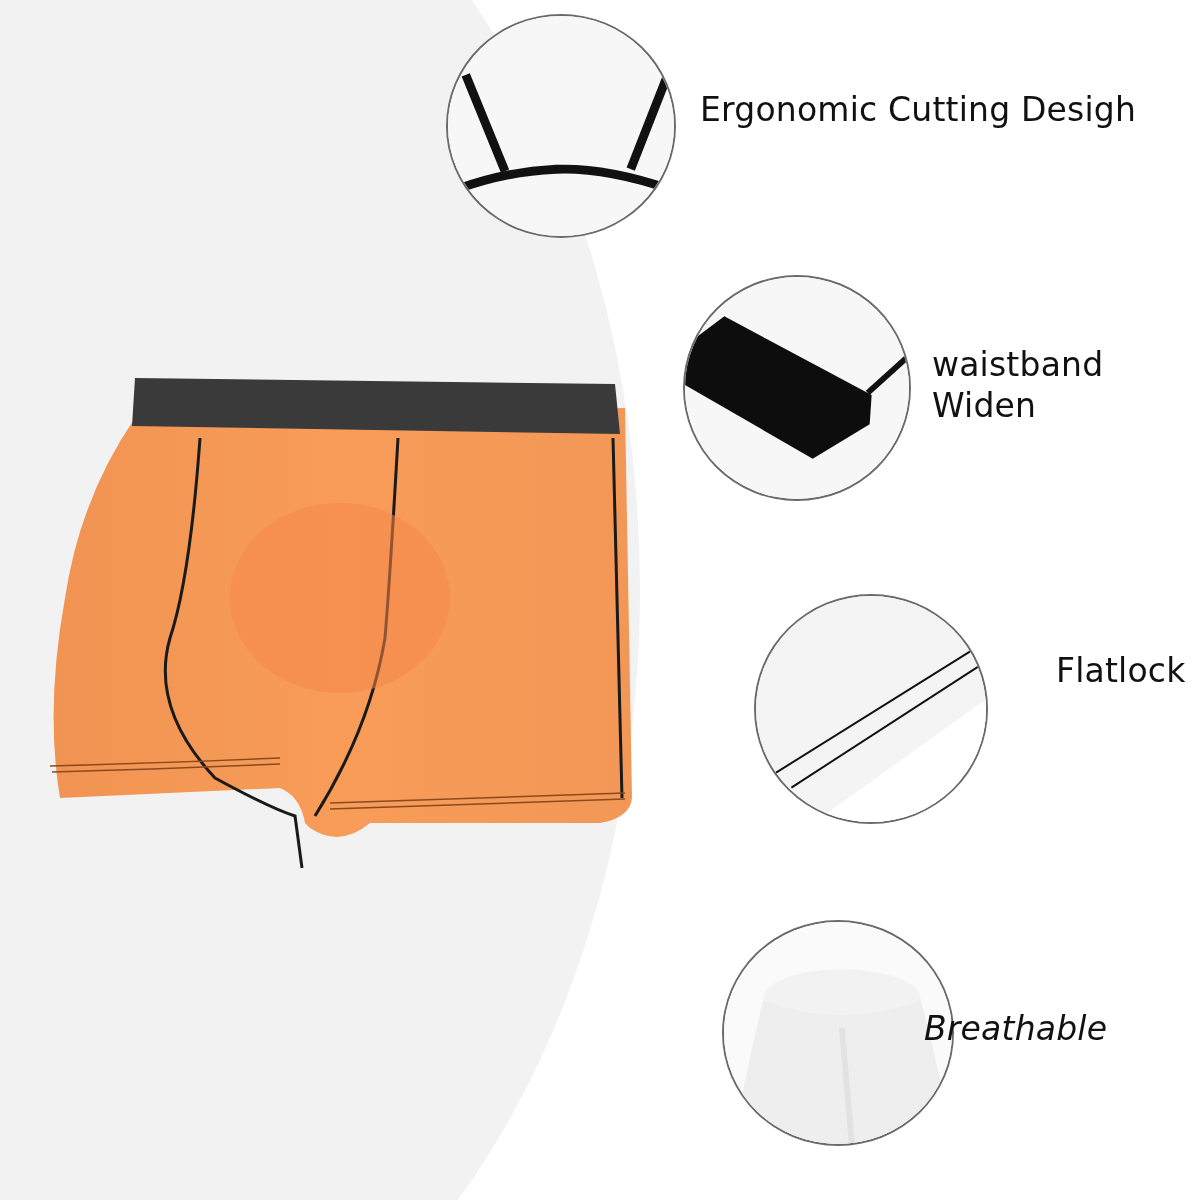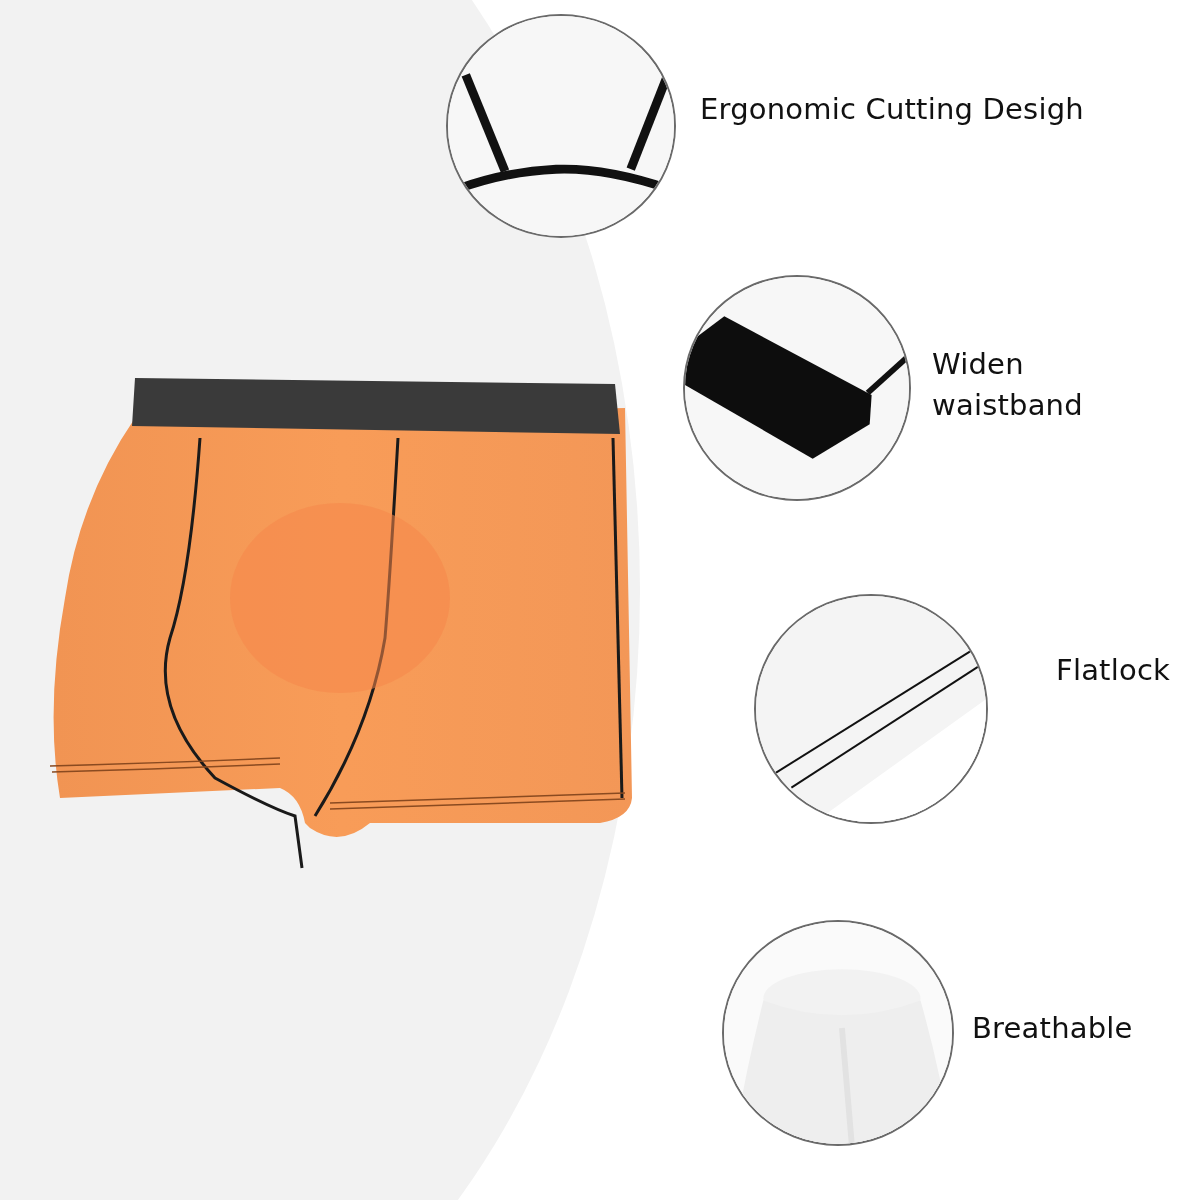--- a/index.html
+++ b/index.html
@@ -16,21 +16,21 @@
     }
     .product svg { width: 100%; height: 100%; }
 
     .feature-circle {
       position: absolute; border-radius: 50%; border: 2px solid #6a6a6a;
       background: #fbfbfb; overflow: hidden;
     }
     .feature-circle svg { width: 100%; height: 100%; display: block; }
 
     .feature-label {
-      position: absolute; font-size: 29px; line-height: 41px; color: #111;
+      position: absolute; font-size: 33px; line-height: 41px; color: #111;
       font-weight: normal; letter-spacing: 0.2px;
     }
     .feature-label span { display: block; white-space: nowrap; }
   </style>
 </head>
 <body>
 
 <div class="bg-arc"></div>
 
 <div class="product">
@@ -73,22 +73,22 @@
 </div>
 
 <div class="feature-circle" style="left:683px; top:275px; width:228px; height:226px;">
   <svg viewBox="0 0 228 226">
     <rect width="228" height="226" fill="#f7f7f7"></rect>
     <path d="M0 70 L40 40 L190 120 L188 150 L130 185 L0 110 Z" fill="#0d0d0d"></path>
     <path d="M186 118 L228 80" stroke="#111" stroke-width="6"></path>
   </svg>
 </div>
 <div class="feature-label" style="left:932px; top:344px;">
+  <span>waistband</span>
   <span>Widen</span>
-  <span>waistband</span>
 </div>
 
 <div class="feature-circle" style="left:754px; top:594px; width:234px; height:230px;">
   <svg viewBox="0 0 234 230">
     <rect width="234" height="230" fill="#f4f4f4"></rect>
     <path d="M20 180 L220 55" stroke="#111" stroke-width="2" fill="none"></path>
     <path d="M36 195 L232 68" stroke="#111" stroke-width="2" fill="none"></path>
     <path d="M60 230 L234 105 L234 230 Z" fill="#ffffff"></path>
   </svg>
 </div>
@@ -97,15 +97,15 @@
 </div>
 
 <div class="feature-circle" style="left:722px; top:920px; width:232px; height:226px;">
   <svg viewBox="0 0 232 226">
     <rect width="232" height="226" fill="#fafafa"></rect>
     <ellipse cx="120" cy="78" rx="80" ry="30" fill="#f2f2f2"></ellipse>
     <path d="M40 80 Q20 160 10 226 L232 226 Q220 150 200 80 Q120 110 40 80 Z" fill="#eeeeee"></path>
     <path d="M120 108 L130 226" stroke="#e2e2e2" stroke-width="6"></path>
   </svg>
 </div>
-<div class="feature-label" style="left:972px; top:1008px;">
+<div class="feature-label" style="left:924px; top:1008px;font-style:italic;">
   <span>Breathable</span>
 </div>
 
 </body></html>

